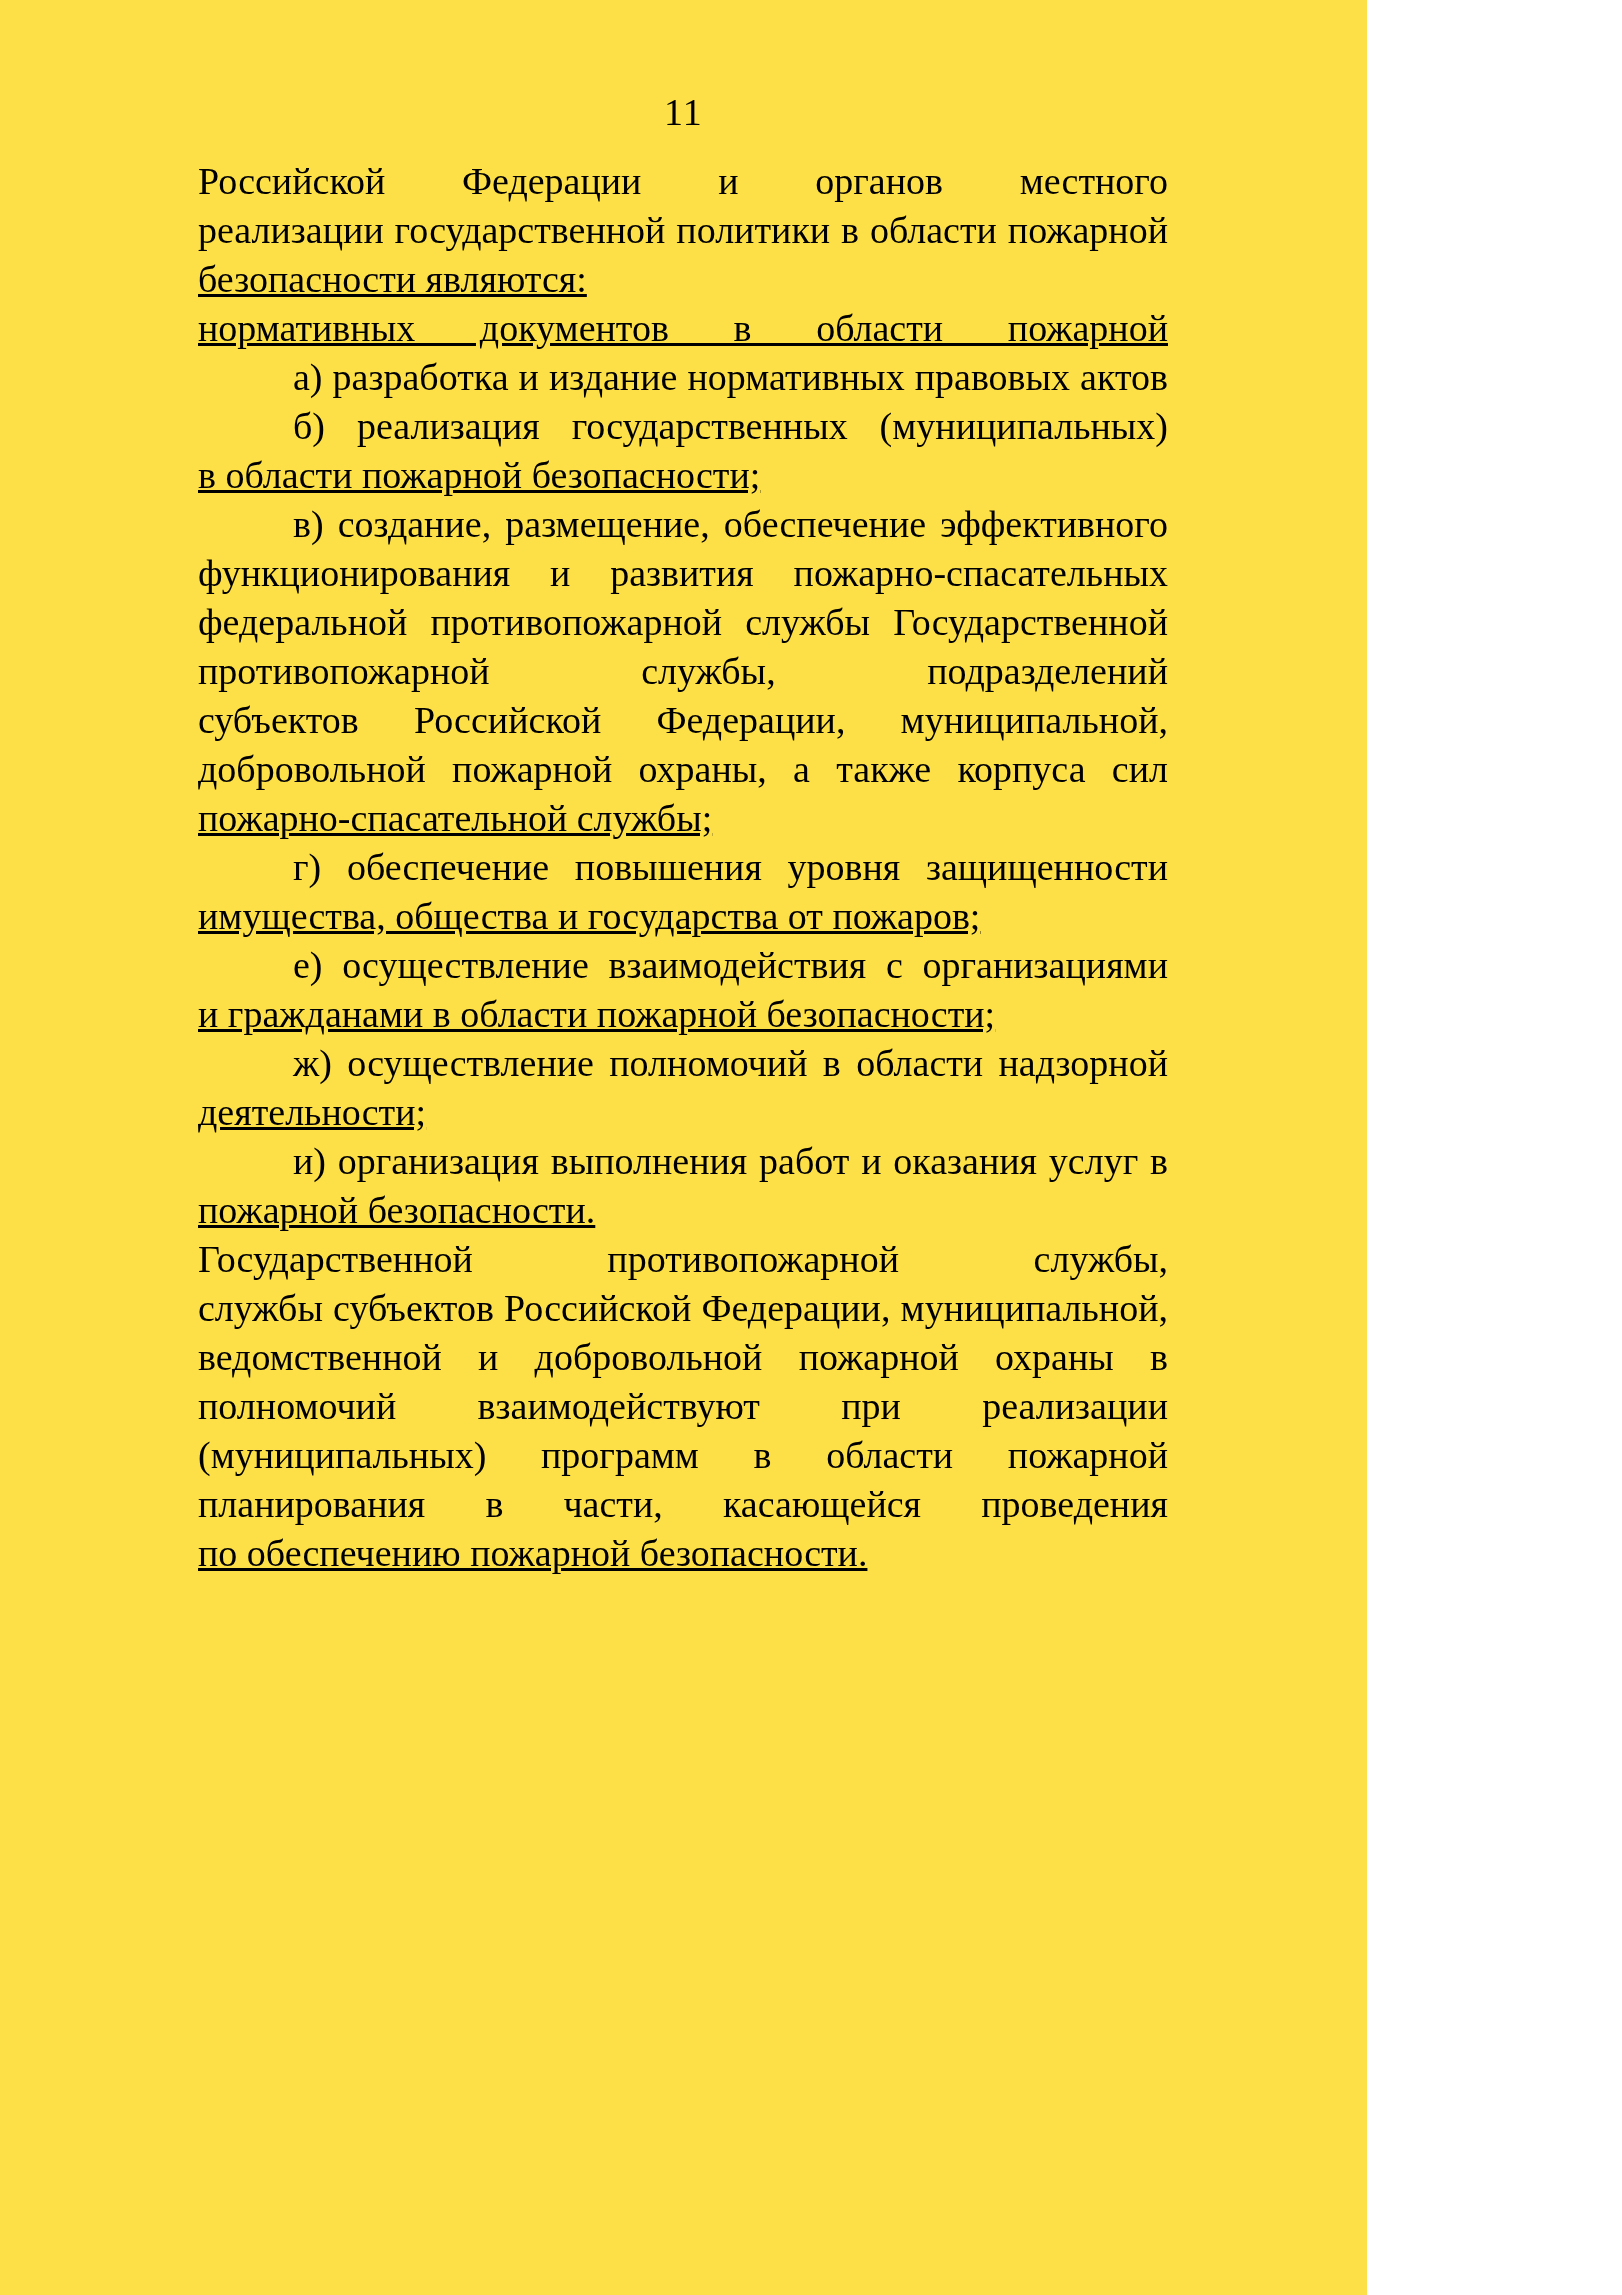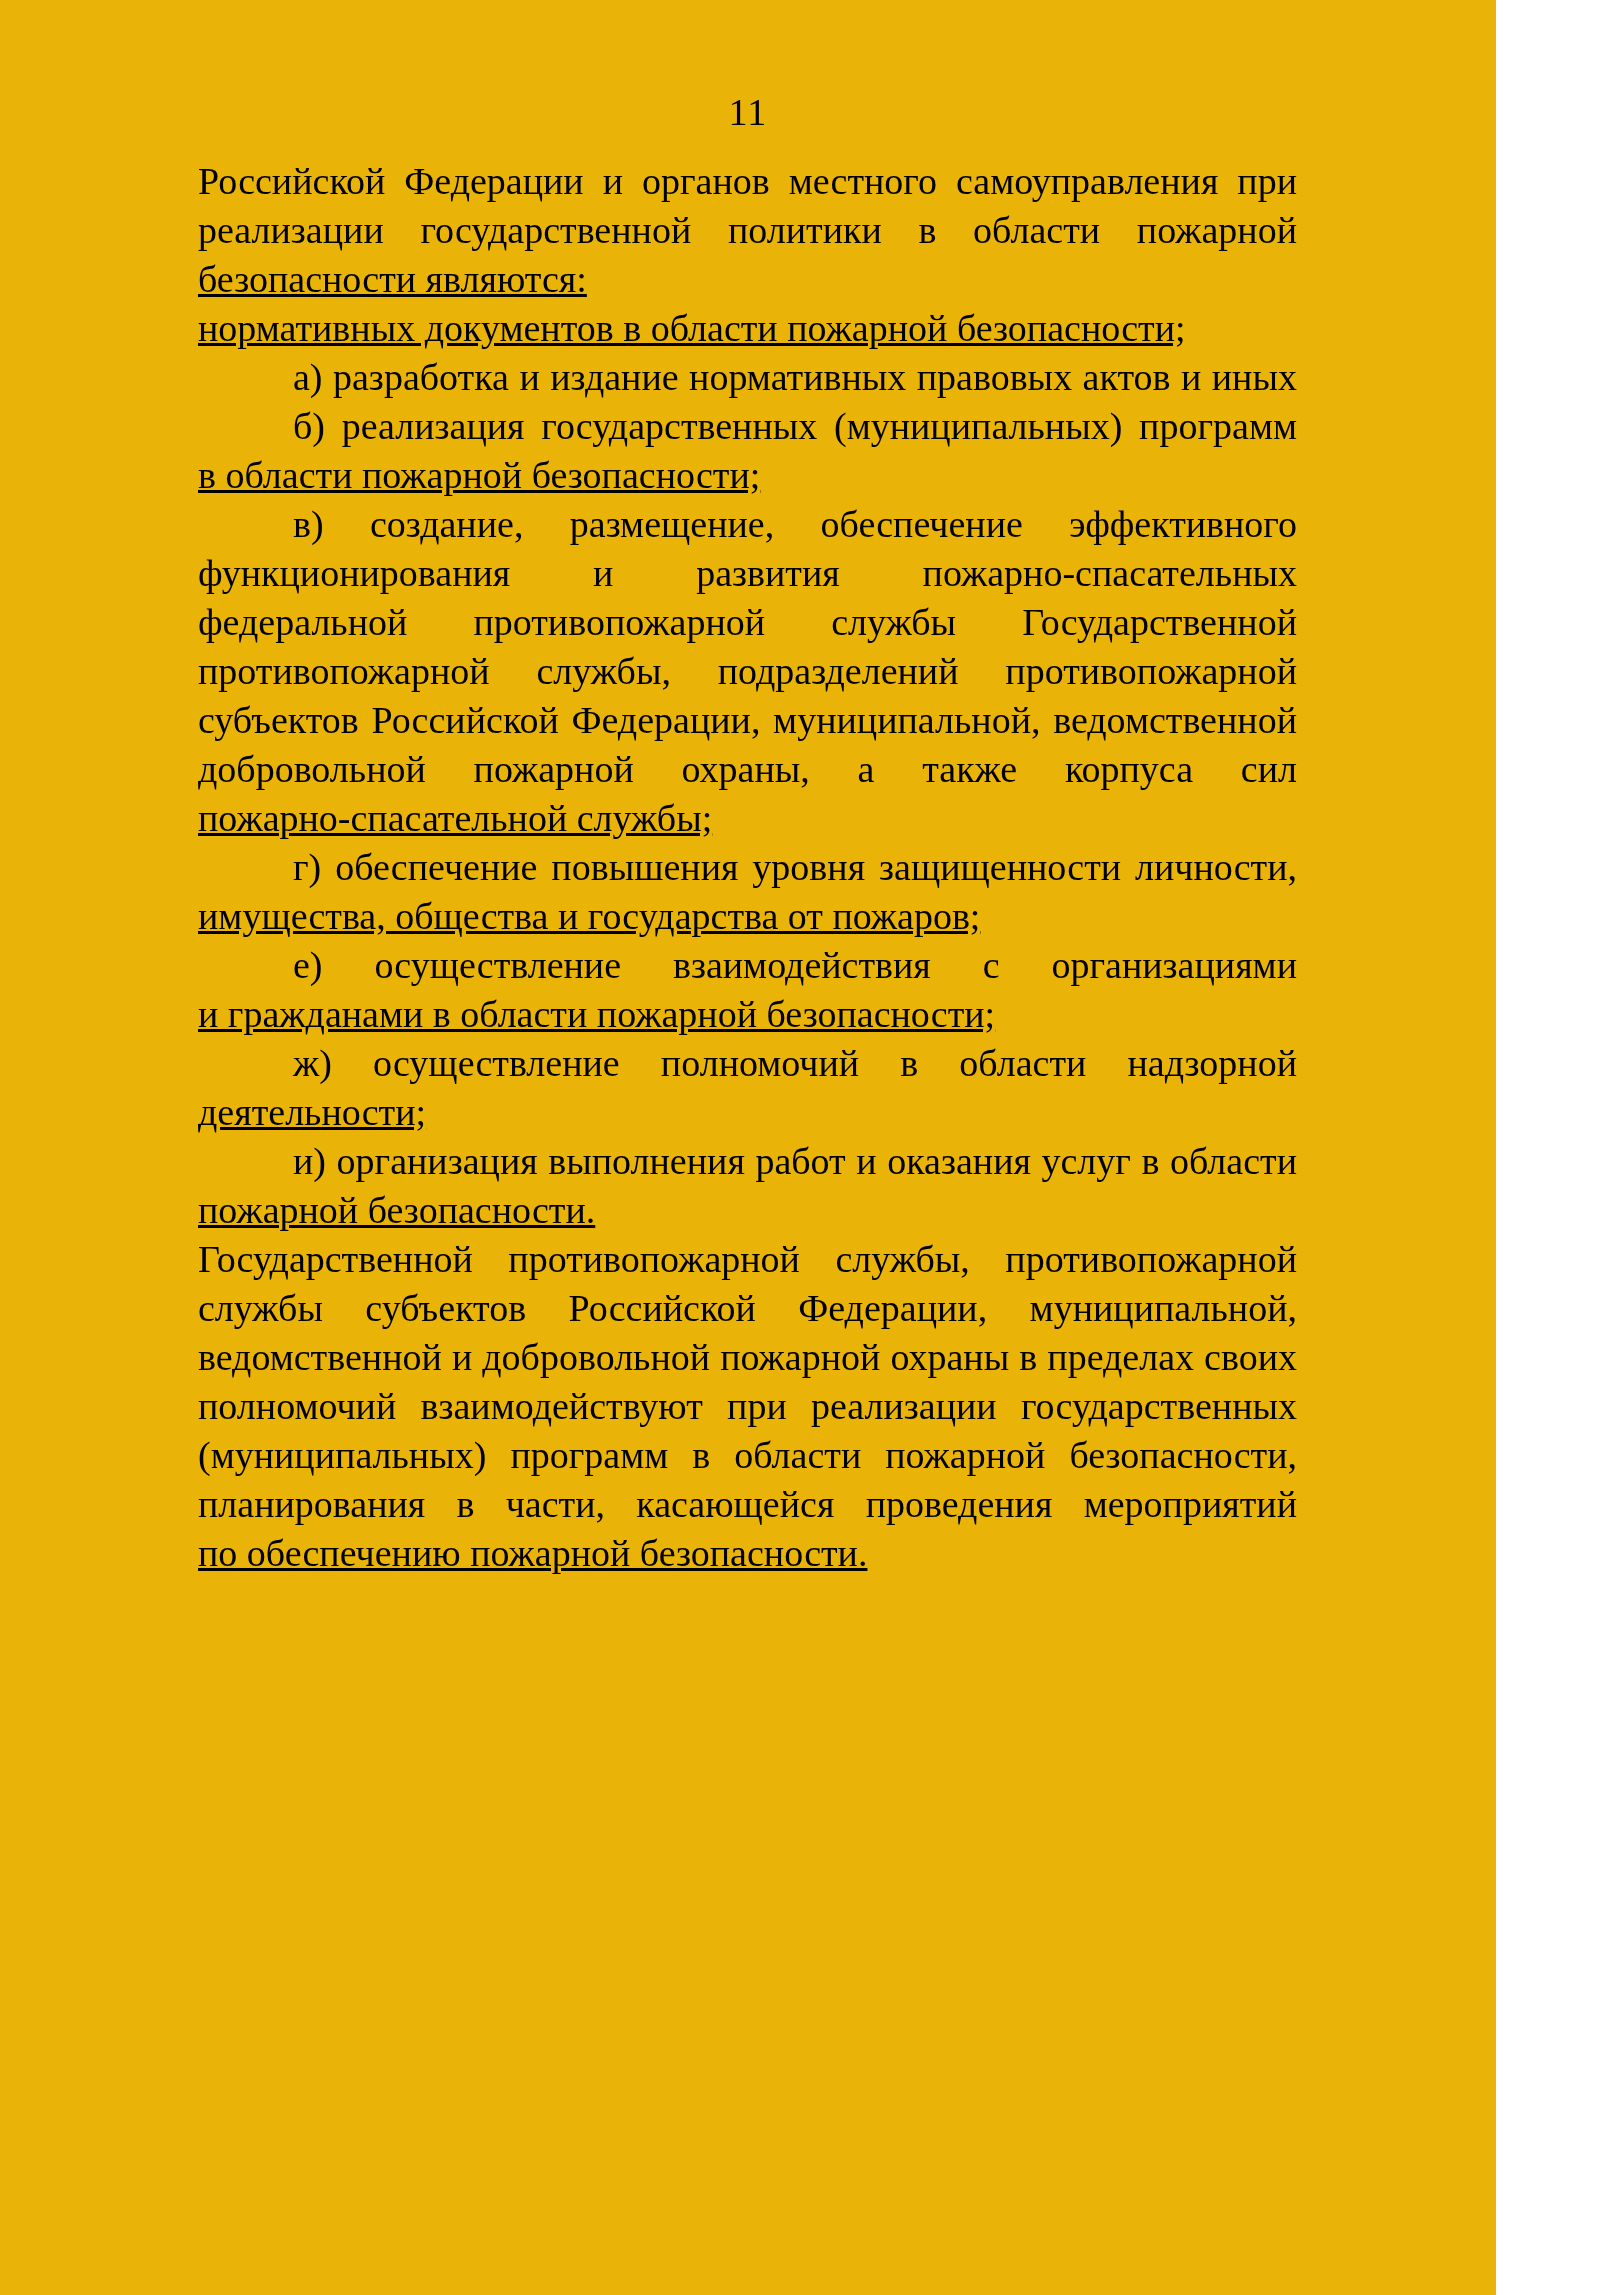--- a/index.html
+++ b/index.html
@@ -2,23 +2,23 @@
 <html lang="ru" style="font-size:10.5px"><head>
 <meta charset="utf-8">
 <style>
   html, body {
     margin: 0;
     padding: 0;
     background: #ffffff;
   }
   .page {
     position: relative;
-    width: 1496px;
+    width: 1367px;
     height: 2295px;
-    background: #eab308;
+    background: #fde047;
     color: #000000;
     font-family: "Liberation Serif", "DejaVu Serif", serif;
     font-size: 38px;
     line-height: 49px;
     overflow: hidden;
   }
   .page-number {
     padding-top: 88px;
     text-align: center;
     letter-spacing: 1.3px;

